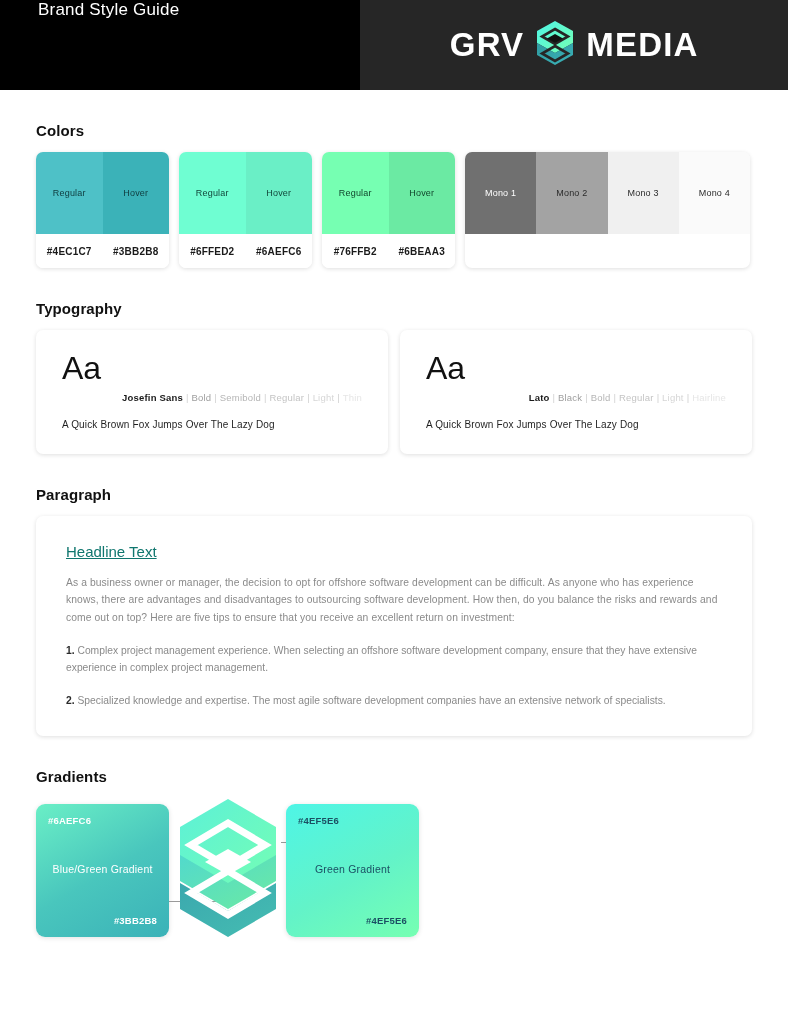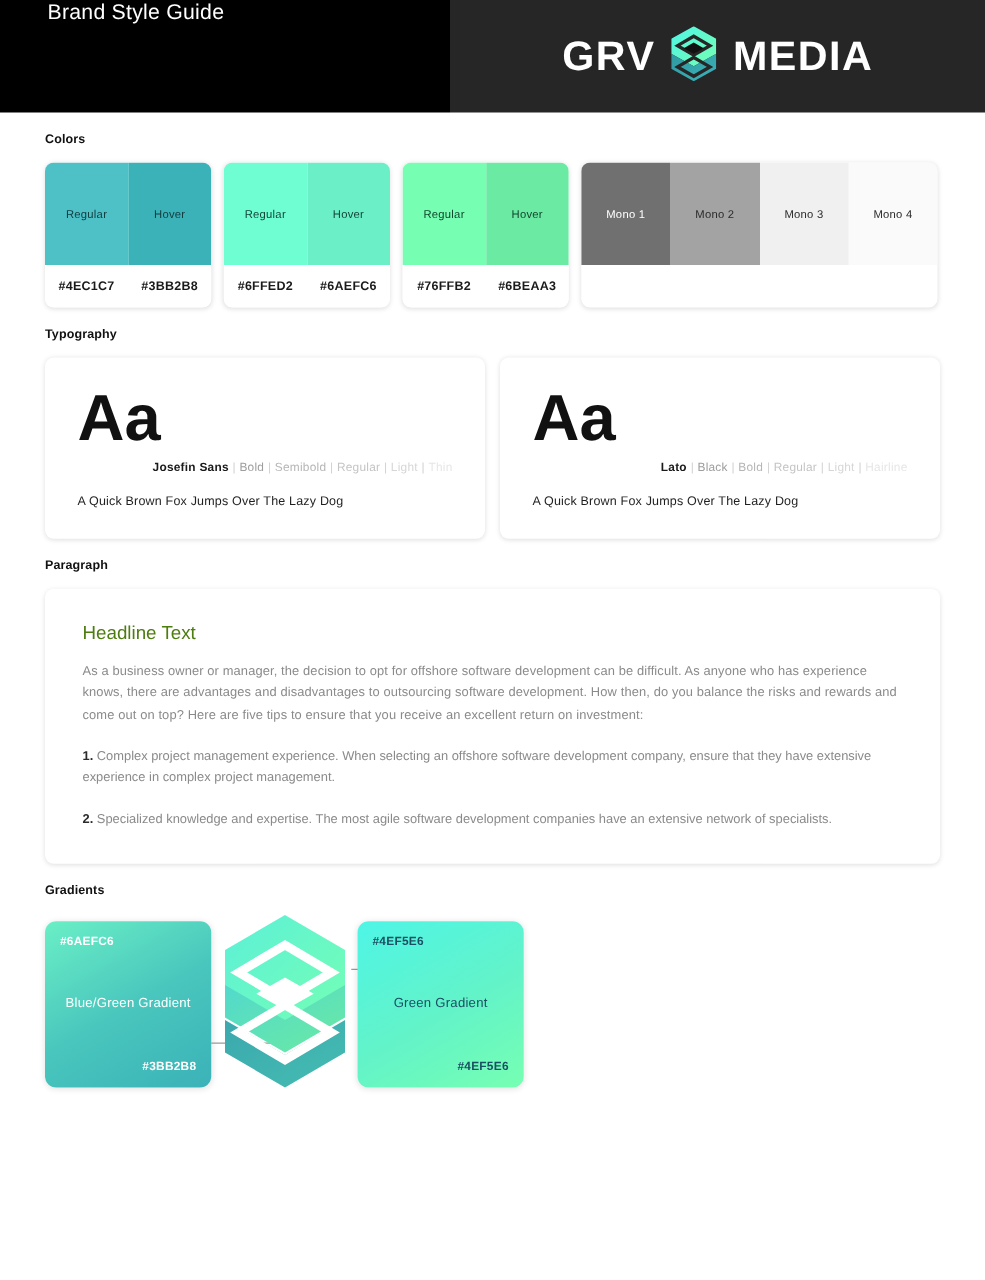--- a/index.html
+++ b/index.html
@@ -24,22 +24,22 @@
     display:flex; align-items:center; justify-content:center; gap:13px;
   }
   .wordmark {
     color:#ffffff; font-size:33px; font-weight:bold; letter-spacing:1.2px;
   }
 
   
   .page { padding:0 36px; }
 
   .section-title {
-    font-size:10px; font-weight:bold; color:#111111;
-    margin-top:16px; margin-bottom:13px; letter-spacing:.1px;
+    font-size:15px; font-weight:bold; color:#111111;
+    margin-top:32px; margin-bottom:13px; letter-spacing:.1px;
   }
 
   
   .colors-row { display:flex; gap:10px; }
   .color-card {
     background:#ffffff; border-radius:7px;
     box-shadow:0 1px 4px rgba(0,0,0,.13);
     overflow:hidden; display:flex; flex-direction:column;
   }
   .swatch-strip { display:flex; height:82px; }
@@ -53,35 +53,35 @@
     font-size:10px; font-weight:bold; color:#1a1a1a; letter-spacing:.2px;
   }
 
   
   .typo-row { display:flex; gap:12px; }
   .typo-card {
     flex:1; background:#ffffff; border-radius:7px;
     box-shadow:0 1px 4px rgba(0,0,0,.13);
     padding:22px 26px 24px 26px;
   }
-  .typo-aa { font-size:52px; color:#111111; line-height:1.05; font-weight:700; }
+  .typo-aa { font-size:32px; color:#111111; line-height:1.05; font-weight:400; }
   .typo-weights { margin-top:6px; font-size:9.5px; white-space:nowrap;text-align:right; }
   .typo-weights .w { letter-spacing:.2px; }
   .typo-weights .sep { color:#d2d2d2; margin:0 3px; }
   .typo-sample {
     margin-top:16px; font-size:10px; color:#1f1f1f; letter-spacing:.15px;
   }
 
   
   .para-card {
     background:#ffffff; border-radius:7px;
     box-shadow:0 1px 4px rgba(0,0,0,.13);
     padding:27px 30px 26px 30px;
   }
-  .para-headline { font-size:15px; color:#4d7c0f; margin-bottom:14px; }
+  .para-headline { font-size:15px; color:#0f766e; margin-bottom:14px;text-decoration:underline; }
   .para-body {
     font-size:10.3px; line-height:1.72; color:#8a8a8a; letter-spacing:.1px;
   }
   .para-item { margin-top:15px; font-size:10.3px; line-height:1.72; color:#8a8a8a; }
   .para-item b { color:#2b2b2b; font-weight:bold; }
 
   
   .grad-wrap { position:relative; display:flex; align-items:center; }
   .grad-card {
     width:133px; height:133px; border-radius:9px;

